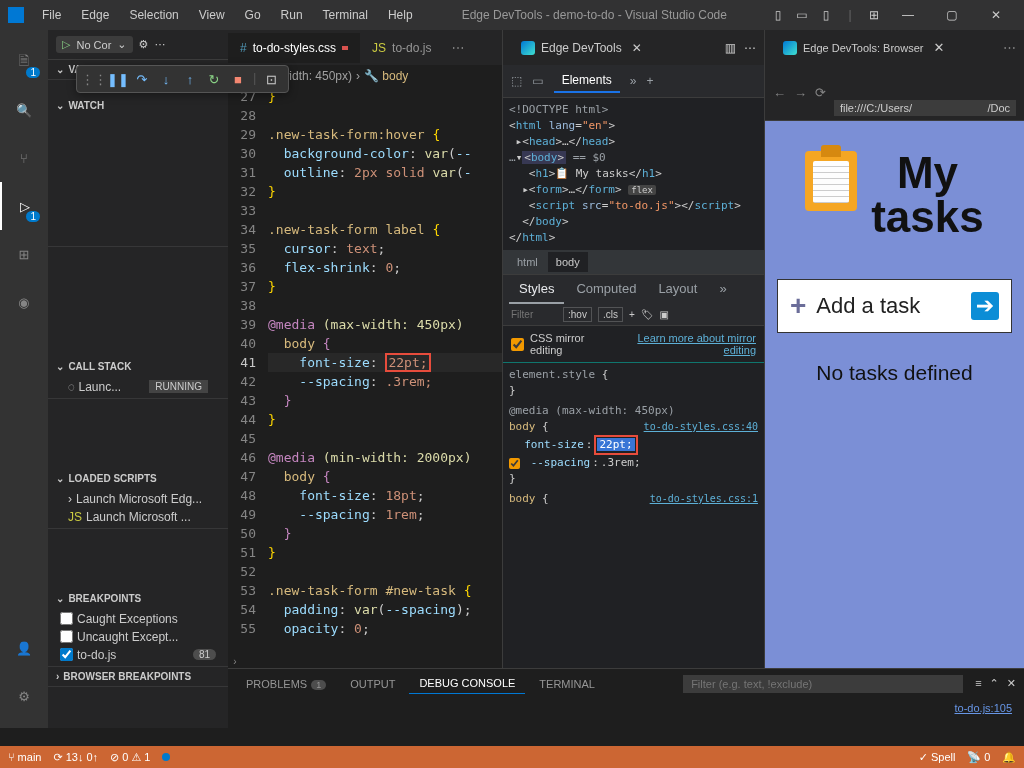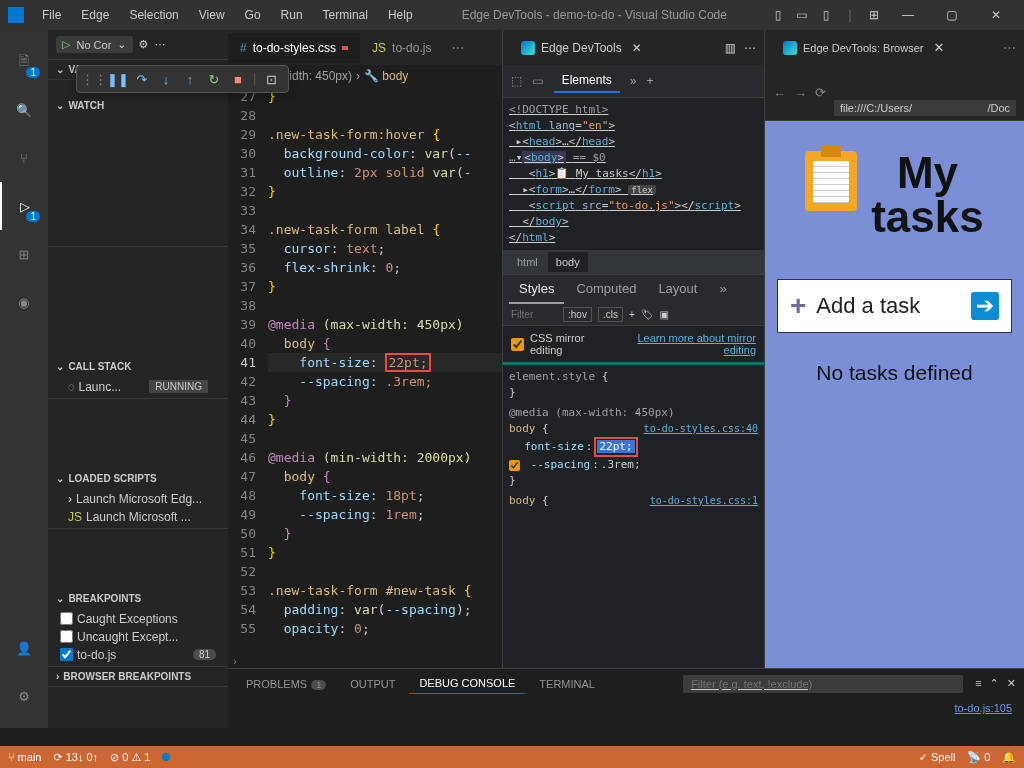--- a/index.html
+++ b/index.html
@@ -93,36 +93,36 @@
 
 .devtools-panel { width: 262px; background: #202124; display: flex; flex-direction: column; border-left: 1px solid #3c3c3c; font-size: 12px; }
 .dt-tab-row { height: 35px; display: flex; align-items: center; background: #252526; padding: 0 8px; }
 .dt-tab { display: flex; align-items: center; gap: 6px; padding: 6px 10px; color: #ccc; }
 .edge-logo { width: 14px; height: 14px; border-radius: 3px; background: linear-gradient(135deg, #0078d4, #40e0d0); display: inline-block; }
 .dt-close { margin-left: 4px; }
 .dt-right-icons { margin-left: auto; display: flex; gap: 8px; }
 .dt-toolbar { display: flex; align-items: center; gap: 10px; padding: 4px 8px; background: #292a2d; border-bottom: 1px solid #3c3c3c; }
 .dt-tbtab { padding: 4px 8px; color: #9aa0a6; }
 .dt-tbtab.active { color: #fff; border-bottom: 2px solid #1a73e8; }
-.dt-tree { padding: 4px 6px; font-family: Consolas, monospace; font-size: 11px; line-height: 16px; overflow: hidden; text-decoration: underline; }
+.dt-tree { padding: 4px 6px; font-family: Consolas, monospace; font-size: 11px; line-height: 16px; overflow: hidden; }
 .dt-tag { color: #5db0d7; }
 .dt-attr { color: #9bbbdc; }
 .dt-str { color: #f29766; }
 .dt-body-sel { background: rgba(90,93,154,0.4); padding: 0 2px; }
 .dt-flex-badge { background: #444; color: #ccc; font-size: 9px; padding: 0 3px; border-radius: 2px; }
 .dt-subtabs { display: flex; gap: 2px; padding: 2px 6px; background: #333639; font-size: 11px; border-bottom: 1px solid #3c3c3c; }
 .dt-subtab { padding: 4px 8px; color: #9aa0a6; }
 .dt-subtab.active { color: #c8c8c8; background: #202124; }
 .dt-styles-tabs { display: flex; gap: 2px; padding: 0 6px; background: #292a2d; font-size: 13px; }
 .dt-st { padding: 6px 10px; color: #9aa0a6; }
 .dt-st.active { color: #e8eaed; border-bottom: 2px solid #9aa0a6; }
 .dt-filter-row { display: flex; align-items: center; gap: 6px; padding: 3px 6px; background: #292a2d; border-bottom: 1px solid #3c3c3c; font-size: 10px; }
 .dt-filter { background: transparent; border: none; color: #9aa0a6; width: 48px; font-size: 10px; padding: 2px; }
 .dt-hov { border: 1px solid #525355; padding: 1px 4px; font-size: 10px; }
-.dt-mirror { padding: 6px 8px; display: flex; align-items: center; gap: 6px; font-size: 11px; border-bottom: 3px solid #0f766e; }
+.dt-mirror { padding: 6px 8px; display: flex; align-items: center; gap: 6px; font-size: 11px; border-bottom: 1px solid #0f766e; }
 .dt-mirror a { color: #5db0d7; text-decoration: underline; text-align: right; }
 .dt-rules { padding: 4px 6px; font-family: Consolas, monospace; font-size: 11px; line-height: 16px; flex: 1; overflow: hidden; }
 .dt-rule-src { color: #9aa0a6; float: right; font-size: 10px; }
 .dt-rule-src.link { text-decoration: underline; color: #5db0d7; }
 .dt-prop-row { display: flex; align-items: center; gap: 2px; }
 .dt-chk { width: 11px; height: 11px; }
 .dt-media-q { color: #9aa0a6; }
 .dt-rule-selector { color: #d7ba7d; }
 .hl-edit { background: #3875d6; color: #fff; padding: 0 2px; }
 .hl-red-b { border: 2px solid #e74c3c; padding: 0 1px; }
@@ -144,21 +144,21 @@
 .add-task-btn .arrow { margin-left: auto; width: 28px; height: 28px; background: #0b8dd6; color: #fff; display: flex; align-items: center; justify-content: center; border-radius: 3px; }
 .no-tasks { font-size: 21px; color: #111; }
 .br-footer { background: #333333; padding: 4px 8px; display: flex; align-items: center; gap: 8px; font-size: 11px; color: #ccc; }
 .br-dim { background: #3c3c3c; padding: 2px 6px; width: 50px; text-align: center; }
 
 .bottom-panel { position: absolute; bottom: 20px; left: 228px; right: 0; height: 80px; background: #1e1e1e; border-top: 1px solid #3c3c3c; font-size: 11px; }
 .bp-tabs { display: flex; align-items: center; padding: 4px 8px; gap: 4px; }
 .bp-tab { padding: 4px 10px; color: #969696; text-transform: uppercase; }
 .bp-tab.active { color: #fff; border-bottom: 1px solid #0078d4; }
 .bp-tab .cnt { background: #4d4d4d; border-radius: 8px; padding: 0 5px; font-size: 9px; margin-left: 4px; }
-.bp-filter { margin-left: auto; background: #3c3c3c; border: none; padding: 3px 8px; color: #ccc; width: 280px; font-size: 11px; text-decoration: underline; }
+.bp-filter { margin-left: auto; background: #3c3c3c; border: none; padding: 3px 8px; color: #ccc; width: 280px; font-size: 11px; }
 .bp-right-icons { display: flex; gap: 8px; margin-left: 8px; }
 .bp-line { padding: 4px 12px; text-align: right; color: #6796e6; text-decoration: underline; font-size: 11px; }
 
 .statusbar {
   position: absolute; bottom: 0; left: 0; right: 0;
   height: 22px; background: #cc6633;
   display: flex; align-items: center; padding: 0 8px;
   font-size: 11px; color: #fff; gap: 12px;
 }
 .sb-item { display: flex; align-items: center; gap: 3px; }

